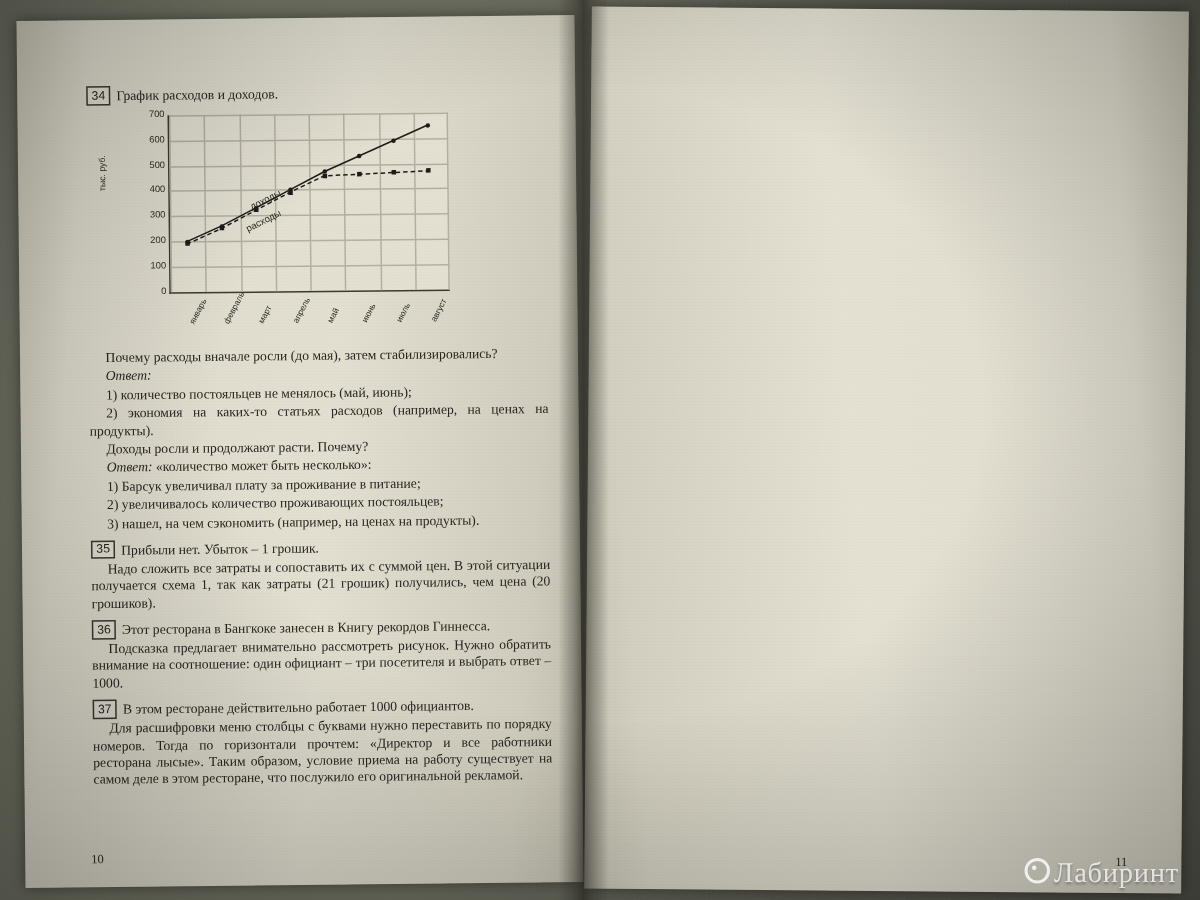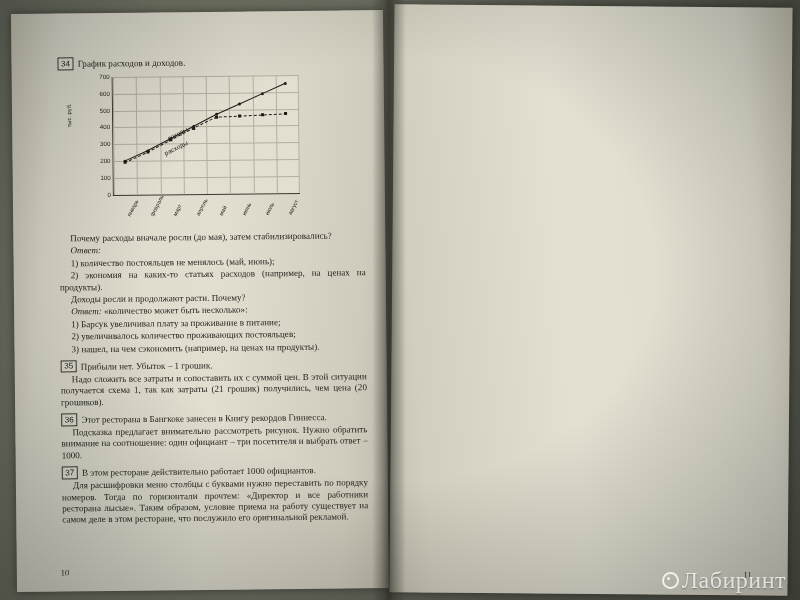--- a/index.html
+++ b/index.html
@@ -185,21 +185,21 @@
     font-family: "Liberation Serif", serif;
   }
   .folio-left { left: 44px; bottom: 14px; }
   .folio-right { right: 36px; bottom: 16px; }
 
   .watermark {
     position: absolute;
     right: 14px;
     bottom: 6px;
     font-family: "Liberation Serif", serif;
-    font-size: 24px;
+    font-size: 19px;
     color: rgba(250,250,248,0.80);
     letter-spacing: 0.5px;
     text-shadow: 0 1px 2px rgba(0,0,0,0.35);
   }
   .watermark .lab-mark {
     display: inline-block;
     width: 13px;
     height: 13px;
     border: 2px solid rgba(250,250,248,0.85);
     border-radius: 50%;

